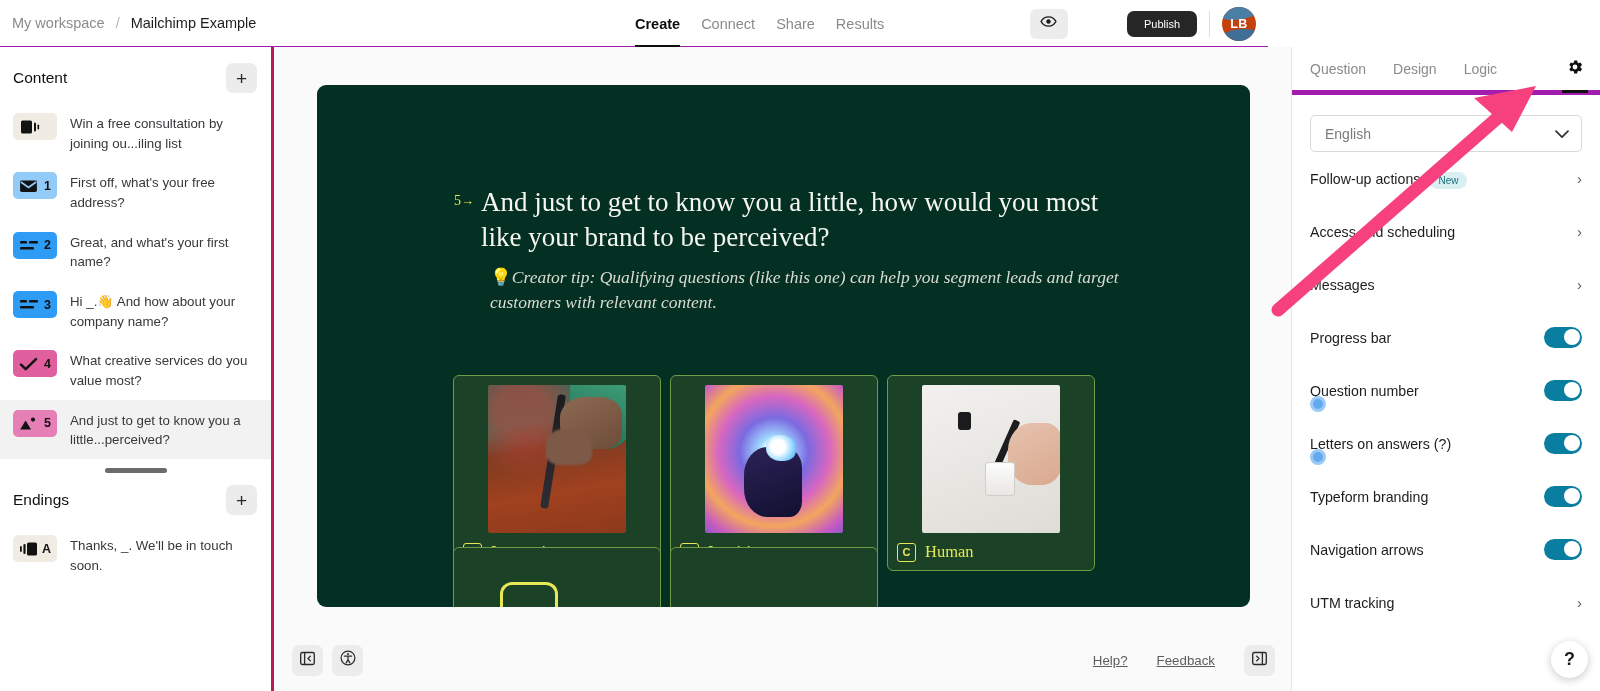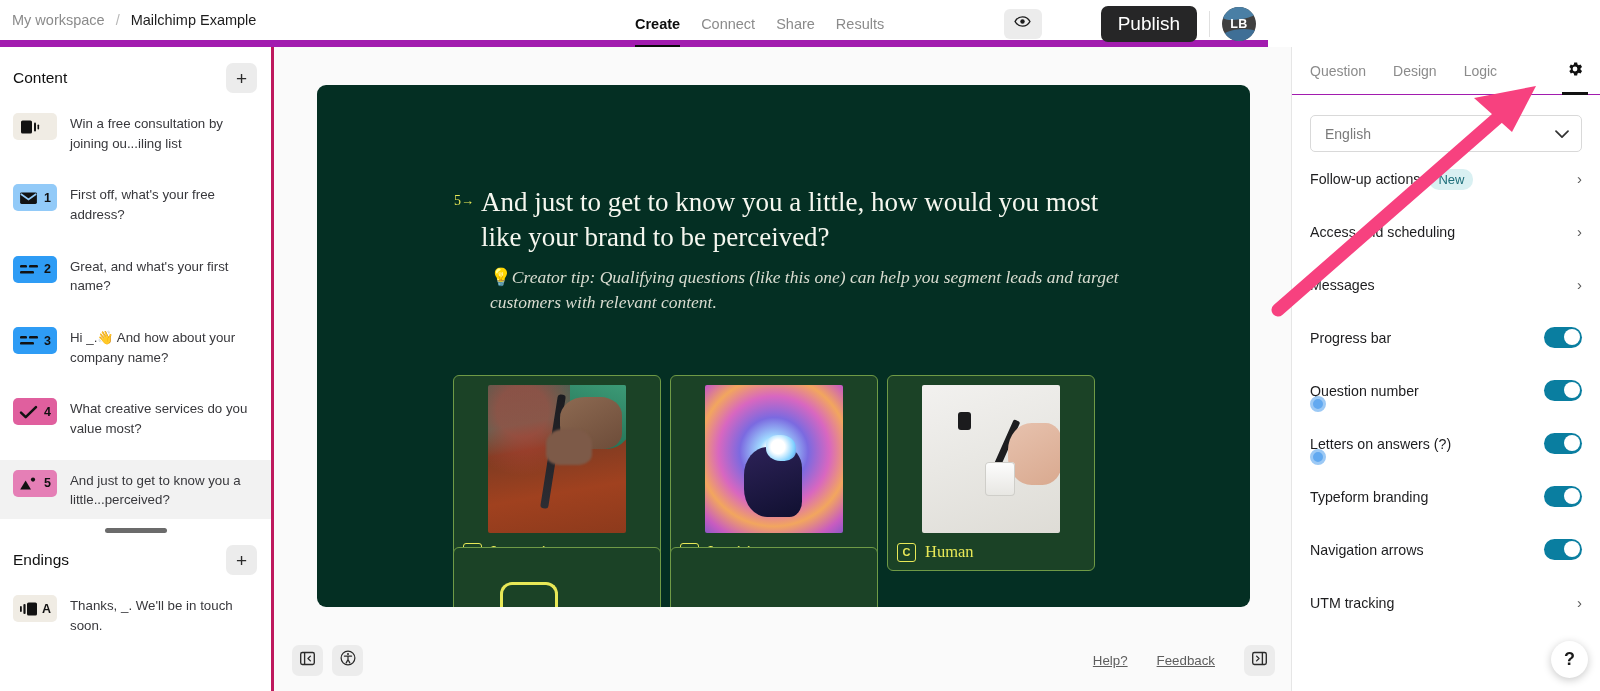--- a/index.html
+++ b/index.html
@@ -7,48 +7,48 @@
     width: 1600px; height: 691px;
     font-family: "Liberation Sans", sans-serif;
     background: #ffffff;
     overflow: hidden;
   }
   .app { position: relative; width: 1600px; height: 691px; background: #fff; }
 
   
   .topbar {
     position: absolute; top: 0; left: 0; width: 1268px; height: 47px;
-    border-bottom: 7px solid #a21caf; background: #fff;
+    border-bottom: 1px solid #a21caf; background: #fff;
     display: flex; align-items: center;
   }
   .breadcrumb { display: flex; align-items: center; gap: 11px; padding-left: 12px; }
   .bc-workspace { font-size: 14.5px; color: #8b8b8b; cursor: pointer; }
   .bc-sep { font-size: 14.5px; color: #b8b8b8; }
   .bc-current { font-size: 14.5px; color: #1d1d1d; }
 
   .topnav { position: absolute; left: 635px; top: 0; height: 47px; display: flex; align-items: center; gap: 21px; }
   .topnav-item { font-size: 14.5px; color: #8b8b8b; cursor: pointer; position: relative; height: 47px; display: flex; align-items: center; }
   .topnav-item.active { color: #0d0d0d; font-weight: 700; }
   .topnav-item.active::after {
     content: ""; position: absolute; bottom: 0; left: 0; right: 0; height: 2px; background: #0d0d0d;
   }
 
   .top-right { position: absolute; right: 12px; top: 0; height: 47px; display: flex; align-items: center; gap: 12px; }
   .eye-btn {
     width: 38px; height: 30px; border-radius: 6px; background: #ececec;
     display: flex; align-items: center; justify-content: center; cursor: pointer;
   }
   .publish-btn {
-    background: #262627; color: #fff; font-size: 19px; border-radius: 7px;
+    background: #262627; color: #fff; font-size: 11px; border-radius: 7px;
     padding: 7px 17px; cursor: pointer; white-space: nowrap; margin-left: 47px;
   }
   .top-div { width: 1px; height: 26px; background: #e0e0e0; }
   .avatar {
     width: 34px; height: 34px; border-radius: 50%; overflow: hidden; position: relative;
-    background: #404040; display: flex; align-items: center; justify-content: center;
+    background: #c2410c; display: flex; align-items: center; justify-content: center;
     cursor: pointer;
   }
   .avatar .wave-top { position:absolute; top:-4px; left:-2px; width:44px; height:16px; background:#4a7fa5; border-radius:0 0 60% 40%; transform: rotate(-8deg); }
   .avatar .wave-bot { position:absolute; bottom:-6px; left:-2px; width:44px; height:18px; background:#3f6f96; border-radius:55% 45% 0 0; }
   .avatar .ini { position: relative; z-index: 3; font-size: 12.5px; font-weight: 600; color: #fff; letter-spacing: .3px; }
 
   
   .sidebar {
     position: absolute; left: 0; top: 47px; width: 274px; height: 644px;
     background: #fff; border-right: 3px solid #be185d; overflow: hidden;
@@ -56,21 +56,21 @@
   .panel-head {
     display: flex; align-items: center; justify-content: space-between;
     padding: 16px 14px 10px 13px;
   }
   .panel-title { font-size: 15.5px; color: #101010; }
   .plus-btn {
     width: 31px; height: 30px; border-radius: 7px; background: #ececec;
     display: flex; align-items: center; justify-content: center; cursor: pointer;
     font-size: 19px; color: #2b2b2b; line-height: 1;
   }
-  .qlist { display: flex; flex-direction: column; gap: 12px; }
+  .qlist { display: flex; flex-direction: column; }
   .qrow {
     display: flex; align-items: flex-start; gap: 13px;
     padding: 9px 14px 9px 13px; cursor: pointer;
   }
   .qrow.selected { background: #f2f2f2; }
   .qbadge {
     flex: 0 0 auto; width: 44px; height: 27px; border-radius: 5px;
     display: flex; align-items: center; justify-content: space-between;
     padding: 0 6px; margin-top: 1px;
   }
@@ -161,41 +161,41 @@
     display: flex; align-items: center; justify-content: center; cursor: pointer;
   }
   .cb-right { margin-left: auto; display: flex; align-items: center; gap: 29px; margin-right: 16px; }
   .cb-link { font-size: 13.3px; color: #5d5d5d; text-decoration: underline; cursor: pointer; }
 
   
   .rightpanel {
     position: absolute; left: 1291px; top: 47px; width: 309px; height: 644px;
     background: #fff; border-left: 1px solid #e6e6e6; overflow: hidden;
   }
-  .rp-tabs { display: flex; align-items: center; height: 48px; padding: 0 16px 0 18px; gap: 27px; border-bottom: 1px solid #a21caf; }
+  .rp-tabs { display: flex; align-items: center; height: 48px; padding: 0 16px 0 18px; gap: 27px; border-bottom: 5px solid #a21caf; }
   .rp-tab { font-size: 14px; color: #8b8b8b; cursor: pointer; position: relative; height: 48px; display: flex; align-items: center; }
   .rp-tab.gear { margin-left: auto; }
   .rp-tab.active::after { content: ""; position: absolute; bottom: 0; left: -4px; right: -4px; height: 2.5px; background: #111; }
   .lang-select {
     margin: 20px 18px 0 18px; height: 37px; border: 1px solid #d9d9d9; border-radius: 5px;
     display: flex; align-items: center; justify-content: space-between; padding: 0 12px 0 14px;
     font-size: 14px; color: #7a7a7a; cursor: pointer; background: #fff;
   }
   .setting-row {
     display: flex; align-items: center; justify-content: space-between;
     padding: 0 18px; height: 53px; cursor: pointer; position: relative;
   }
   .sr-label { font-size: 14.2px; color: #1d1d1f; position: relative; }
   .chev { color: #595959; font-size: 15px; }
   .toggle { width: 38px; height: 21px; border-radius: 11px; background: #c3c3c3; position: relative; flex: 0 0 auto; }
   .toggle.on { background: #0a7ea0; }
   .toggle .knob { position: absolute; top: 2.4px; left: 2.4px; width: 16px; height: 16px; border-radius: 50%; background: #fff; }
   .toggle.on .knob { left: auto; right: 2.4px; }
   .badge-new {
-    background: #d9f0f2; color: #1d6e7a; font-size: 13px; border-radius: 10px;
+    background: #d9f0f2; color: #1d6e7a; font-size: 10px; border-radius: 10px;
     padding: 3px 9px; margin-left: 9px; white-space: nowrap;
   }
   .blue-dot {
     position: absolute; left: 0px; bottom: -13px; width: 16px; height: 16px; border-radius: 50%;
     background: #62a9f0; border: 3px solid #9cc9f5;
   }
   .help-fab {
     position: absolute; right: 12px; bottom: 13px; width: 37px; height: 37px; border-radius: 50%;
     background: #fff; box-shadow: 0 2px 9px rgba(0,0,0,.22);
     display: flex; align-items: center; justify-content: center;

